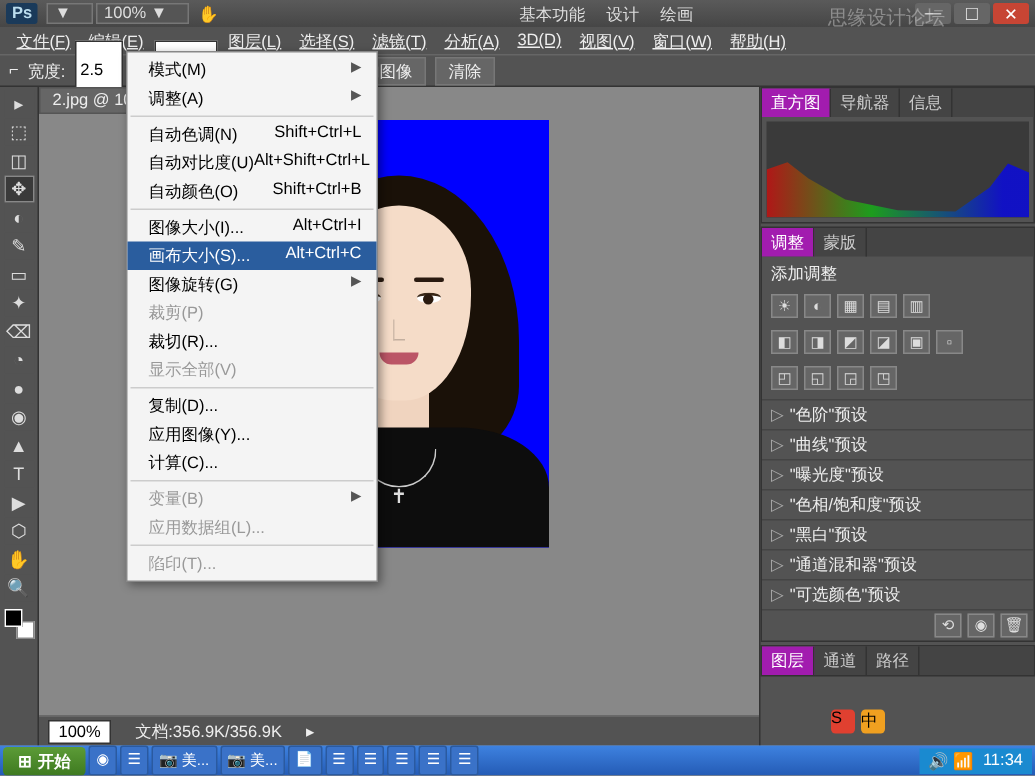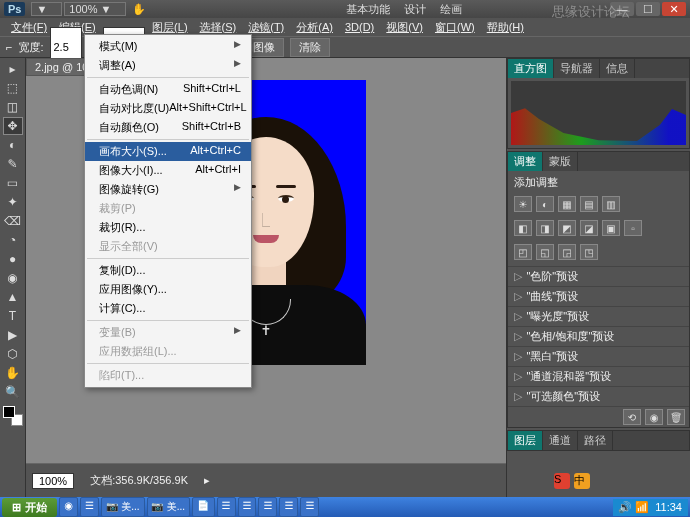--- a/index.html
+++ b/index.html
@@ -38,27 +38,27 @@
 .eye.l { left: 20px; } .eye.r { right: 20px; }
 .eye::after { content: ""; position: absolute; width: 7px; height: 7px; background: #2a1a0f; border-radius: 50%; left: 4px; top: -1px; }
 .brow { position: absolute; width: 20px; height: 3px; background: #2a1a10; top: 48px; border-radius: 2px; }
 .brow.l { left: 18px; } .brow.r { right: 18px; }
 .nose { position: absolute; width: 8px; height: 14px; left: 44px; top: 76px; border-left: 1px solid rgba(0,0,0,.15); border-bottom: 1px solid rgba(0,0,0,.2); }
 .mouth { position: absolute; width: 26px; height: 8px; background: #b56; border-radius: 0 0 14px 14px; left: 35px; top: 98px; }
 .neck { width: 40px; height: 30px; background: #f0d4bf; margin: -8px auto 0; }
 .body { width: 200px; height: 80px; background: #0d0d0d; margin: -4px -15px 0; border-radius: 60px 60px 0 0 / 40px 40px 0 0; position: relative; }
 .necklace { position: absolute; top: 14px; left: 50%; transform: translateX(-50%); width: 50px; height: 26px; border: 1px solid #ccc; border-top: none; border-radius: 0 0 30px 30px; }
 .cross { position: absolute; top: 38px; left: 50%; transform: translateX(-50%); color: #ddd; font-size: 13px; }
-.status { position: absolute; bottom: 0; left: 0; right: 0; height: 34px; background: #535353; border-top: 1px solid #666; display: flex; align-items: center; padding: 0 6px; color: #eee; gap: 16px; }
+.status { position: absolute; bottom: 0; left: 0; right: 0; height: 20px; background: #535353; border-top: 1px solid #666; display: flex; align-items: center; padding: 0 6px; color: #eee; gap: 16px; }
 .status .zfield { background: #fff; color: #000; padding: 1px 6px; border: 1px solid #333; }
 .panels { width: 184px; background: #535353; display: flex; flex-direction: column; border-left: 1px solid #333; }
 .panel { background: #535353; border: 1px solid #333; margin-bottom: 2px; }
 .ptabs { display: flex; background: #444; }
 .ptabs span { padding: 2px 6px; color: #ccc; border-right: 1px solid #333; }
-.ptabs .on { background: #0f766e; color: #fff; }
+.ptabs .on { background: #a21caf; color: #fff; }
 .histo { height: 64px; background: #3a3a3a; margin: 3px; position: relative; overflow: hidden; }
 .h-r { position: absolute; bottom: 0; left: 0; width: 100%; height: 40px; background: linear-gradient(90deg, rgba(255,0,0,.6), rgba(0,255,0,.5) 40%, rgba(0,0,255,.7) 90%); clip-path: polygon(0 100%, 0 20%, 8% 8%, 16% 35%, 30% 70%, 50% 88%, 72% 90%, 85% 50%, 92% 10%, 100% 25%, 100% 100%); }
 .adjust-title { color: #eee; padding: 4px 6px; }
 .icon-rows { display: flex; flex-wrap: wrap; gap: 4px; padding: 2px 6px 6px; }
 .ai { width: 18px; height: 16px; background: #666; border: 1px solid #888; display: inline-flex; align-items: center; justify-content: center; color: #ddd; font-size: 10px; }
 .preset { display: flex; align-items: center; padding: 2px 6px; color: #eee; border-top: 1px solid #444; }
 .preset .tri { margin-right: 4px; color: #aaa; }
 .bottom-icons { display: flex; justify-content: flex-end; gap: 4px; padding: 2px 4px; border-top: 1px solid #444; }
 .dropdown { position: absolute; top: 34px; left: 84px; width: 168px; background: #f4f4f4; border: 1px solid #888; box-shadow: 2px 2px 6px rgba(0,0,0,.4); z-index: 100; color: #000; padding: 2px 0; }
 .dropdown .mi { padding: 2px 10px 2px 14px; display: flex; justify-content: space-between; align-items: flex-start; white-space: nowrap; }
@@ -136,27 +136,27 @@
     </div>
     <div class="mi">
       <span>自动对比度(U)</span>
       <span>Alt+Shift+Ctrl+L</span>
     </div>
     <div class="mi">
       <span>自动颜色(O)</span>
       <span>Shift+Ctrl+B</span>
     </div>
     <hr>
+    <div class="mi">
+      <span>图像大小(I)...</span>
+      <span>Alt+Ctrl+I</span>
+    </div>
     <div class="mi hl">
       <span>画布大小(S)...</span>
       <span>Alt+Ctrl+C</span>
-    </div>
-    <div class="mi">
-      <span>图像大小(I)...</span>
-      <span>Alt+Ctrl+I</span>
     </div>
     <div class="mi">
       <span>图像旋转(G)</span>
       <span class="arrow">▶</span>
     </div>
     <div class="mi dis">
       <span>裁剪(P)</span>
     </div>
     <div class="mi">
       <span>裁切(R)...</span>

